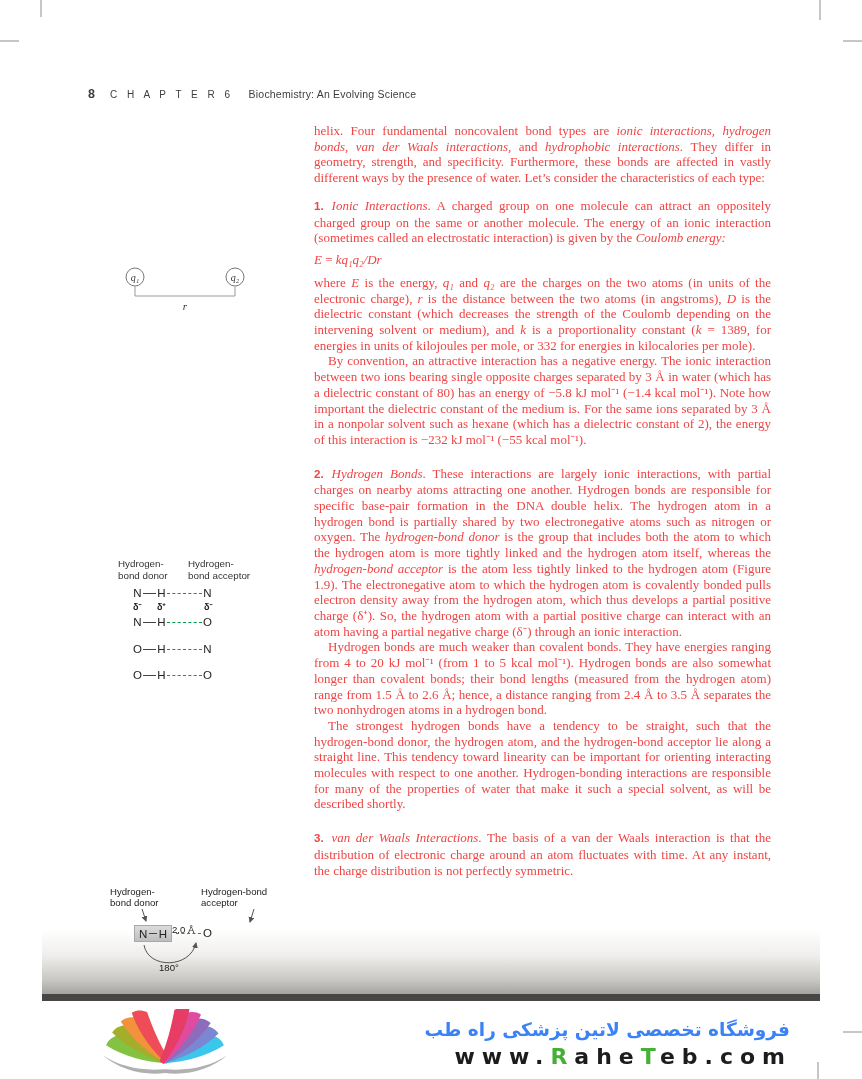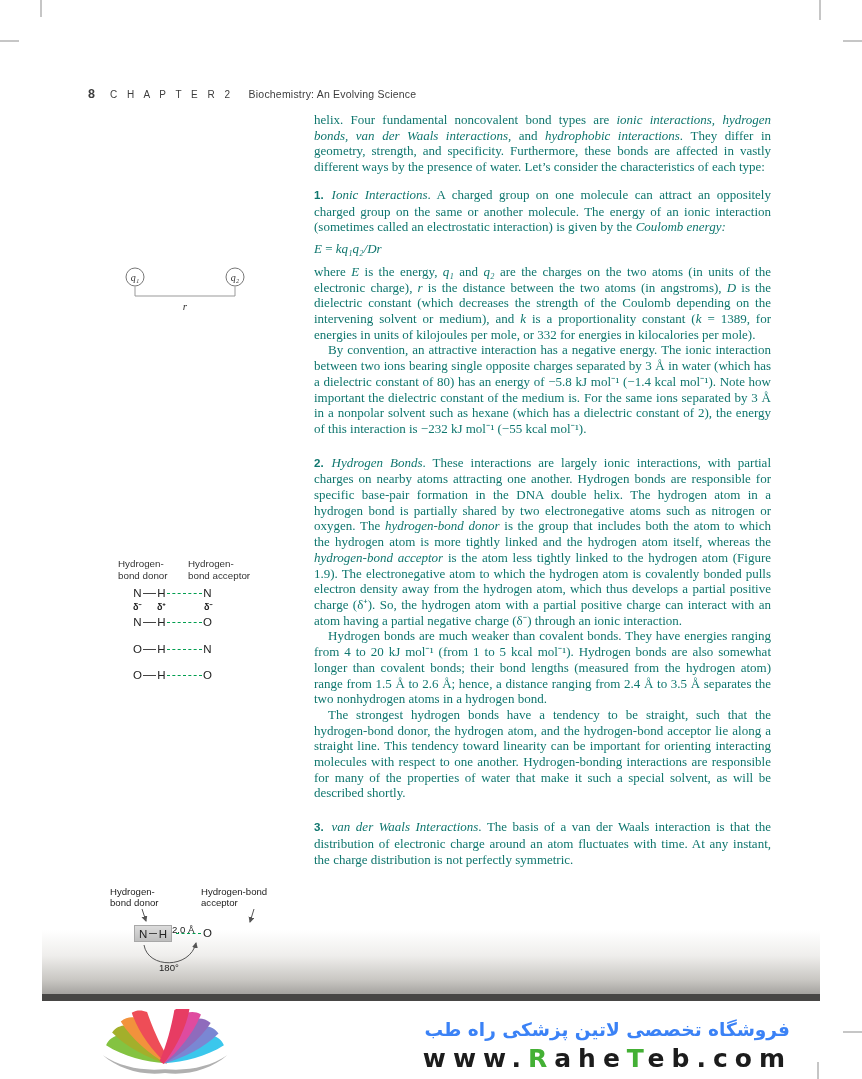--- a/index.html
+++ b/index.html
@@ -16,22 +16,22 @@
   .crop.br-v{left:817px;top:1062px;width:2px;height:17px;}
 
   
   .header{position:absolute;left:88px;top:87px;display:flex;align-items:baseline;gap:15px;
           font-family:"Liberation Sans",sans-serif;color:#3d3d3d;}
   .pageno{font-weight:700;font-size:12.5px;}
   .chapter{font-size:10px;letter-spacing:3.5px;}
   .chtitle{font-size:10.5px;letter-spacing:.2px;}
 
   
-  .main{position:absolute;left:314px;top:112px;width:457px;z-index:3;
-        font-size:13px;line-height:15.7px;color:#0f766e;text-align:justify;}
+  .main{position:absolute;left:314px;top:123px;width:457px;z-index:3;
+        font-size:13px;line-height:15.7px;color:#ef4444;text-align:justify;}
   .para{margin:0;}
   .para.indent{text-indent:14px;}
   .para.gap1{margin-top:12px;}
   .para.gap2{margin-top:18px;}
   .eq{margin:6px 0 7px;text-align:left;line-height:16px;}
   .it{font-style:italic;}
   .num{font-weight:700;font-family:"Liberation Sans",sans-serif;font-size:11.5px;margin-right:8px;}
 
   
   .fig-coulomb{position:absolute;left:112px;top:260px;}
@@ -73,38 +73,38 @@
           border-top:1.8px dashed var(--hbond-green,#009e4f);}
   .g-accept{position:absolute;left:99px;top:43px;font-size:11.5px;}
   .g-angle{position:absolute;left:55px;top:78px;font-size:9.6px;}
   .g-svg{position:absolute;left:0;top:0;}
 
   
   .footer-logo{position:absolute;left:76px;top:1009px;}
   .store-fa{position:absolute;right:72px;top:1019px;direction:rtl;color:#3b82f6;
             font-family:"DejaVu Sans",sans-serif;font-size:18.5px;font-weight:700;}
   .site{position:absolute;right:70px;top:1044px;color:#1c1c1c;
-        font-family:"DejaVu Sans",sans-serif;font-size:25px;font-weight:700;letter-spacing:7px;text-align:right;}
+        font-family:"DejaVu Sans",sans-serif;font-size:22px;font-weight:700;letter-spacing:7px;text-align:right;}
   .green{color:var(--brand-green,#44b035);}
 </style>
 </head>
 <body>
 
 <div class="page">
 
   <div class="crop tl-v"></div>
   <div class="crop tl-h"></div>
   <div class="crop tr-v"></div>
   <div class="crop tr-h"></div>
   <div class="crop br-h"></div>
   <div class="crop br-v"></div>
 
   <div class="header">
     <span class="pageno">8</span>
-    <span class="chapter">C H A P T E R  2</span>
+    <span class="chapter">C H A P T E R  6</span>
     <span class="chtitle">Biochemistry: An Evolving Science</span>
   </div>
 
   <div class="gradient-strip"></div>
   <div class="dark-strip"></div>
 
   <div class="main">
     <p class="para"><span>helix. Four fundamental noncovalent bond types are </span><span class="it">ionic interactions, hydrogen bonds, van der Waals interactions,</span><span> and </span><span class="it">hydrophobic interactions.</span><span> They differ in geometry, strength, and specificity. Furthermore, these bonds are affected in vastly different ways by the presence of water. Let’s consider the characteristics of each type:</span></p>
     <p class="para gap1"><span class="num">1.</span><span class="it">Ionic Interactions</span><span>. A charged group on one molecule can attract an oppositely charged group on the same or another molecule. The energy of an ionic interaction (sometimes called an electrostatic interaction) is given by the </span><span class="it">Coulomb energy:</span></p>
     <p class="eq"><span class="it">E</span><span> = </span><span class="it">kq₁q₂/Dr</span></p>

